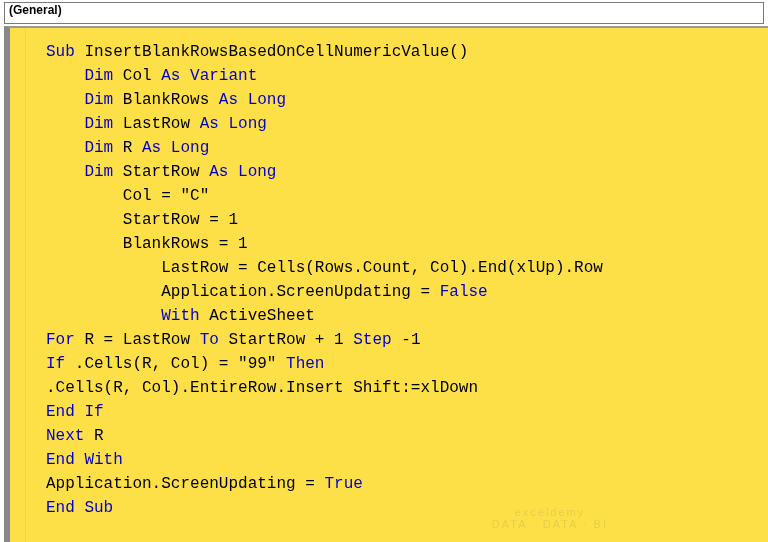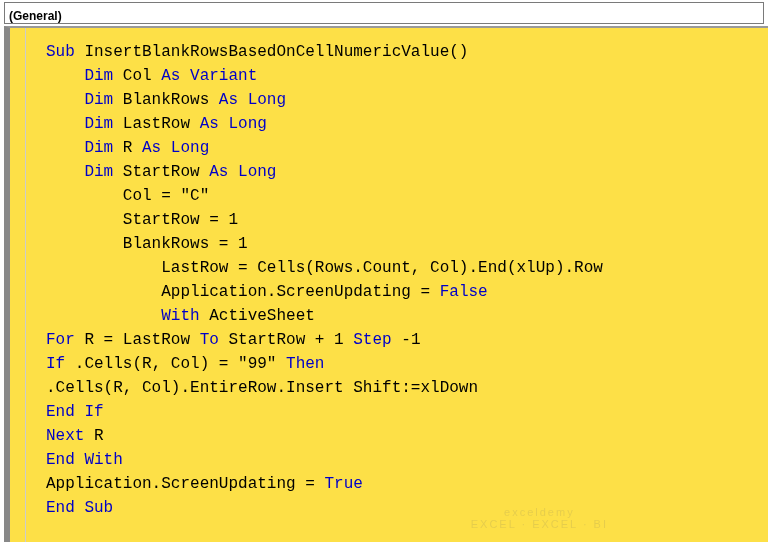--- a/index.html
+++ b/index.html
@@ -8,21 +8,21 @@
       background: #fff;
       width: 768px;
       height: 542px;
       overflow: hidden;
     }
     .dropdown-bar {
       height: 22px;
       border: 1px solid #7a7a7a;
       background: #fff;
       display: flex;
-      align-items: flex-end;
+      align-items: flex-start;
       margin: 2px 4px 0 4px;
     }
     .dropdown-label {
       font-size: 12px;
       font-weight: bold;
       padding: 0 4px;
       color: #000;
     }
     .code-container {
       border-left: 6px solid #888;
@@ -67,15 +67,15 @@
 
 <div class="dropdown-bar">
   <span class="dropdown-label">(General)</span>
 </div>
 
 <div class="code-container">
   <div class="code-ruler"></div>
   <div class="code-area" id="code-area"><div><span class="kw">Sub </span><span class="txt">InsertBlankRowsBasedOnCellNumericValue()</span></div><div>    <span class="kw">Dim </span><span class="txt">Col </span><span class="kw">As Variant</span></div><div>    <span class="kw">Dim </span><span class="txt">BlankRows </span><span class="kw">As Long</span></div><div>    <span class="kw">Dim </span><span class="txt">LastRow </span><span class="kw">As Long</span></div><div>    <span class="kw">Dim </span><span class="txt">R </span><span class="kw">As Long</span></div><div>    <span class="kw">Dim </span><span class="txt">StartRow </span><span class="kw">As Long</span></div><div>        <span class="txt">Col = "C"</span></div><div>        <span class="txt">StartRow = 1</span></div><div>        <span class="txt">BlankRows = 1</span></div><div>            <span class="txt">LastRow = Cells(Rows.Count, Col).End(xlUp).Row</span></div><div>            <span class="txt">Application.ScreenUpdating = </span><span class="kw">False</span></div><div>            <span class="kw">With </span><span class="txt">ActiveSheet</span></div><div><span class="kw">For </span><span class="txt">R = LastRow </span><span class="kw">To </span><span class="txt">StartRow + 1 </span><span class="kw">Step </span><span class="txt">-1</span></div><div><span class="kw">If </span><span class="txt">.Cells(R, Col) = "99" </span><span class="kw">Then</span></div><div><span class="txt">.Cells(R, Col).EntireRow.Insert Shift:=xlDown</span></div><div><span class="kw">End If</span></div><div><span class="kw">Next </span><span class="txt">R</span></div><div><span class="kw">End With</span></div><div><span class="txt">Application.ScreenUpdating = </span><span class="kw">True</span></div><div><span class="kw">End Sub</span></div></div>
   <div class="watermark">
     <div>exceldemy</div>
-    <div>EXCEL · EXCEL · BI</div>
+    <div>DATA · DATA · BI</div>
   </div>
 </div>
 
 </body></html>

